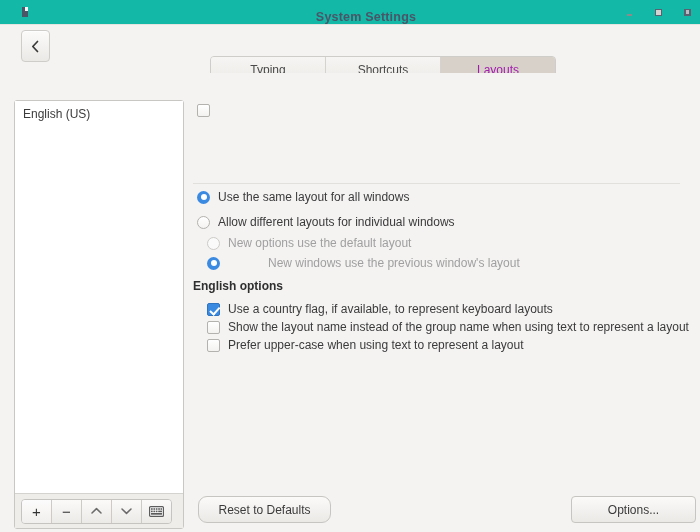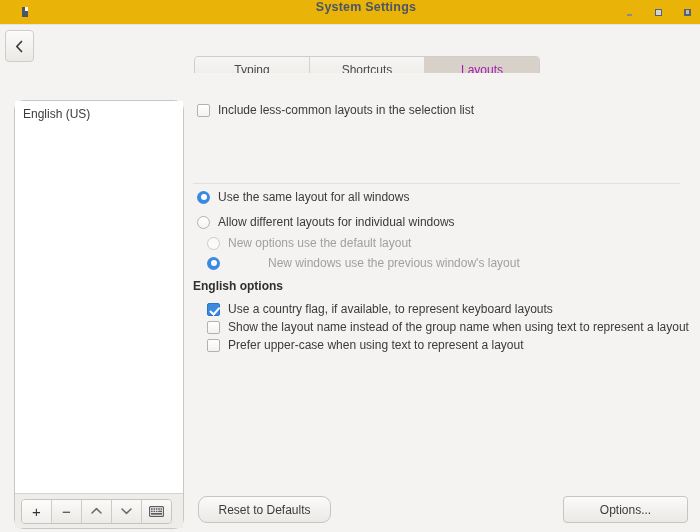--- a/index.html
+++ b/index.html
@@ -14,24 +14,24 @@
     font-family: "Liberation Sans", sans-serif;
     font-size: 12px;
     color: #3c3c3c;
     -webkit-font-smoothing: antialiased;
   }
 
   
   .titlebar {
     position: relative;
     height: 24px;
-    background: #eab308;
+    background: #14b8a6;
     border-bottom: 1px solid #e6e4e1;
     display: flex;
-    align-items: flex-start;
+    align-items: flex-end;
     padding-left: 32px;
   }
   .win-icon {
     position: absolute;
     left: 22px;
     top: 7px;
     width: 6px;
     height: 10px;
     background: #4a5568;
   }
@@ -99,20 +99,21 @@
     width: 3.8px;
     height: 3.8px;
     background: #b9bcc2;
   }
 
   
   .toolbar {
     position: relative;
     height: 48px;
     background: #f4f3f2;
+    margin-left: 16px;
   }
   .back-btn {
     position: absolute;
     left: 5px;
     top: 5px;
     width: 27px;
     height: 30px;
     border: 1px solid #cfcdc9;
     border-radius: 4px;
     background: linear-gradient(#fbfbfa, #ebe9e6);
@@ -159,21 +160,21 @@
 
   
   .list-panel {
     position: absolute;
     left: 14px;
     top: 27px;
     width: 170px;
     height: 429px;
     background: #efeeec;
     border: 1px solid #c9c7c3;
-    border-radius: 10px;
+    border-radius: 3px;
     box-sizing: border-box;
     display: flex;
     flex-direction: column;
   }
   .list-area {
     flex: 1;
     background: #ffffff;
     margin: 0;
     overflow: hidden;
   }
@@ -387,21 +388,20 @@
           </svg>
         </div>
       </div>
     </div>
   </div>
 
   <div class="right-pane">
 
     <div class="opt-row" style="position:absolute; left:4px; top:27px;">
       <span class="cb"></span>
-      <span class="opt-label">Include less-common layouts in the selection list</span>
     </div>
 
     <div class="sep" style="position:absolute; left:0px; top:110px; width:487px;"></div>
 
     <div class="opt-row" style="position:absolute; left:4px; top:114px;">
       <span class="rb selected"></span>
       <span class="opt-label">Use the same layout for all windows</span>
     </div>
 
     <div class="opt-row" style="position:absolute; left:4px; top:136px;align-items:flex-end;">
@@ -431,15 +431,15 @@
       <span class="opt-label">Show the layout name instead of the group name when using text to represent a layout</span>
     </div>
 
     <div class="opt-row" style="position:absolute; left:14px; top:262px;">
       <span class="cb"></span>
       <span class="opt-label">Prefer upper-case when using text to represent a layout</span>
     </div>
 
     <div class="btn" style="position:absolute; left:5px; top:423px; width:133px;border-radius:9px;">Reset to Defaults</div>
 
-    <div class="btn" style="position:absolute; left:370px; top:423px; width:125px;">Options...</div>
+    <div class="btn" style="position:absolute; left:378px; top:423px; width:125px;">Options...</div>
   </div>
 </div>
 
 </body></html>

